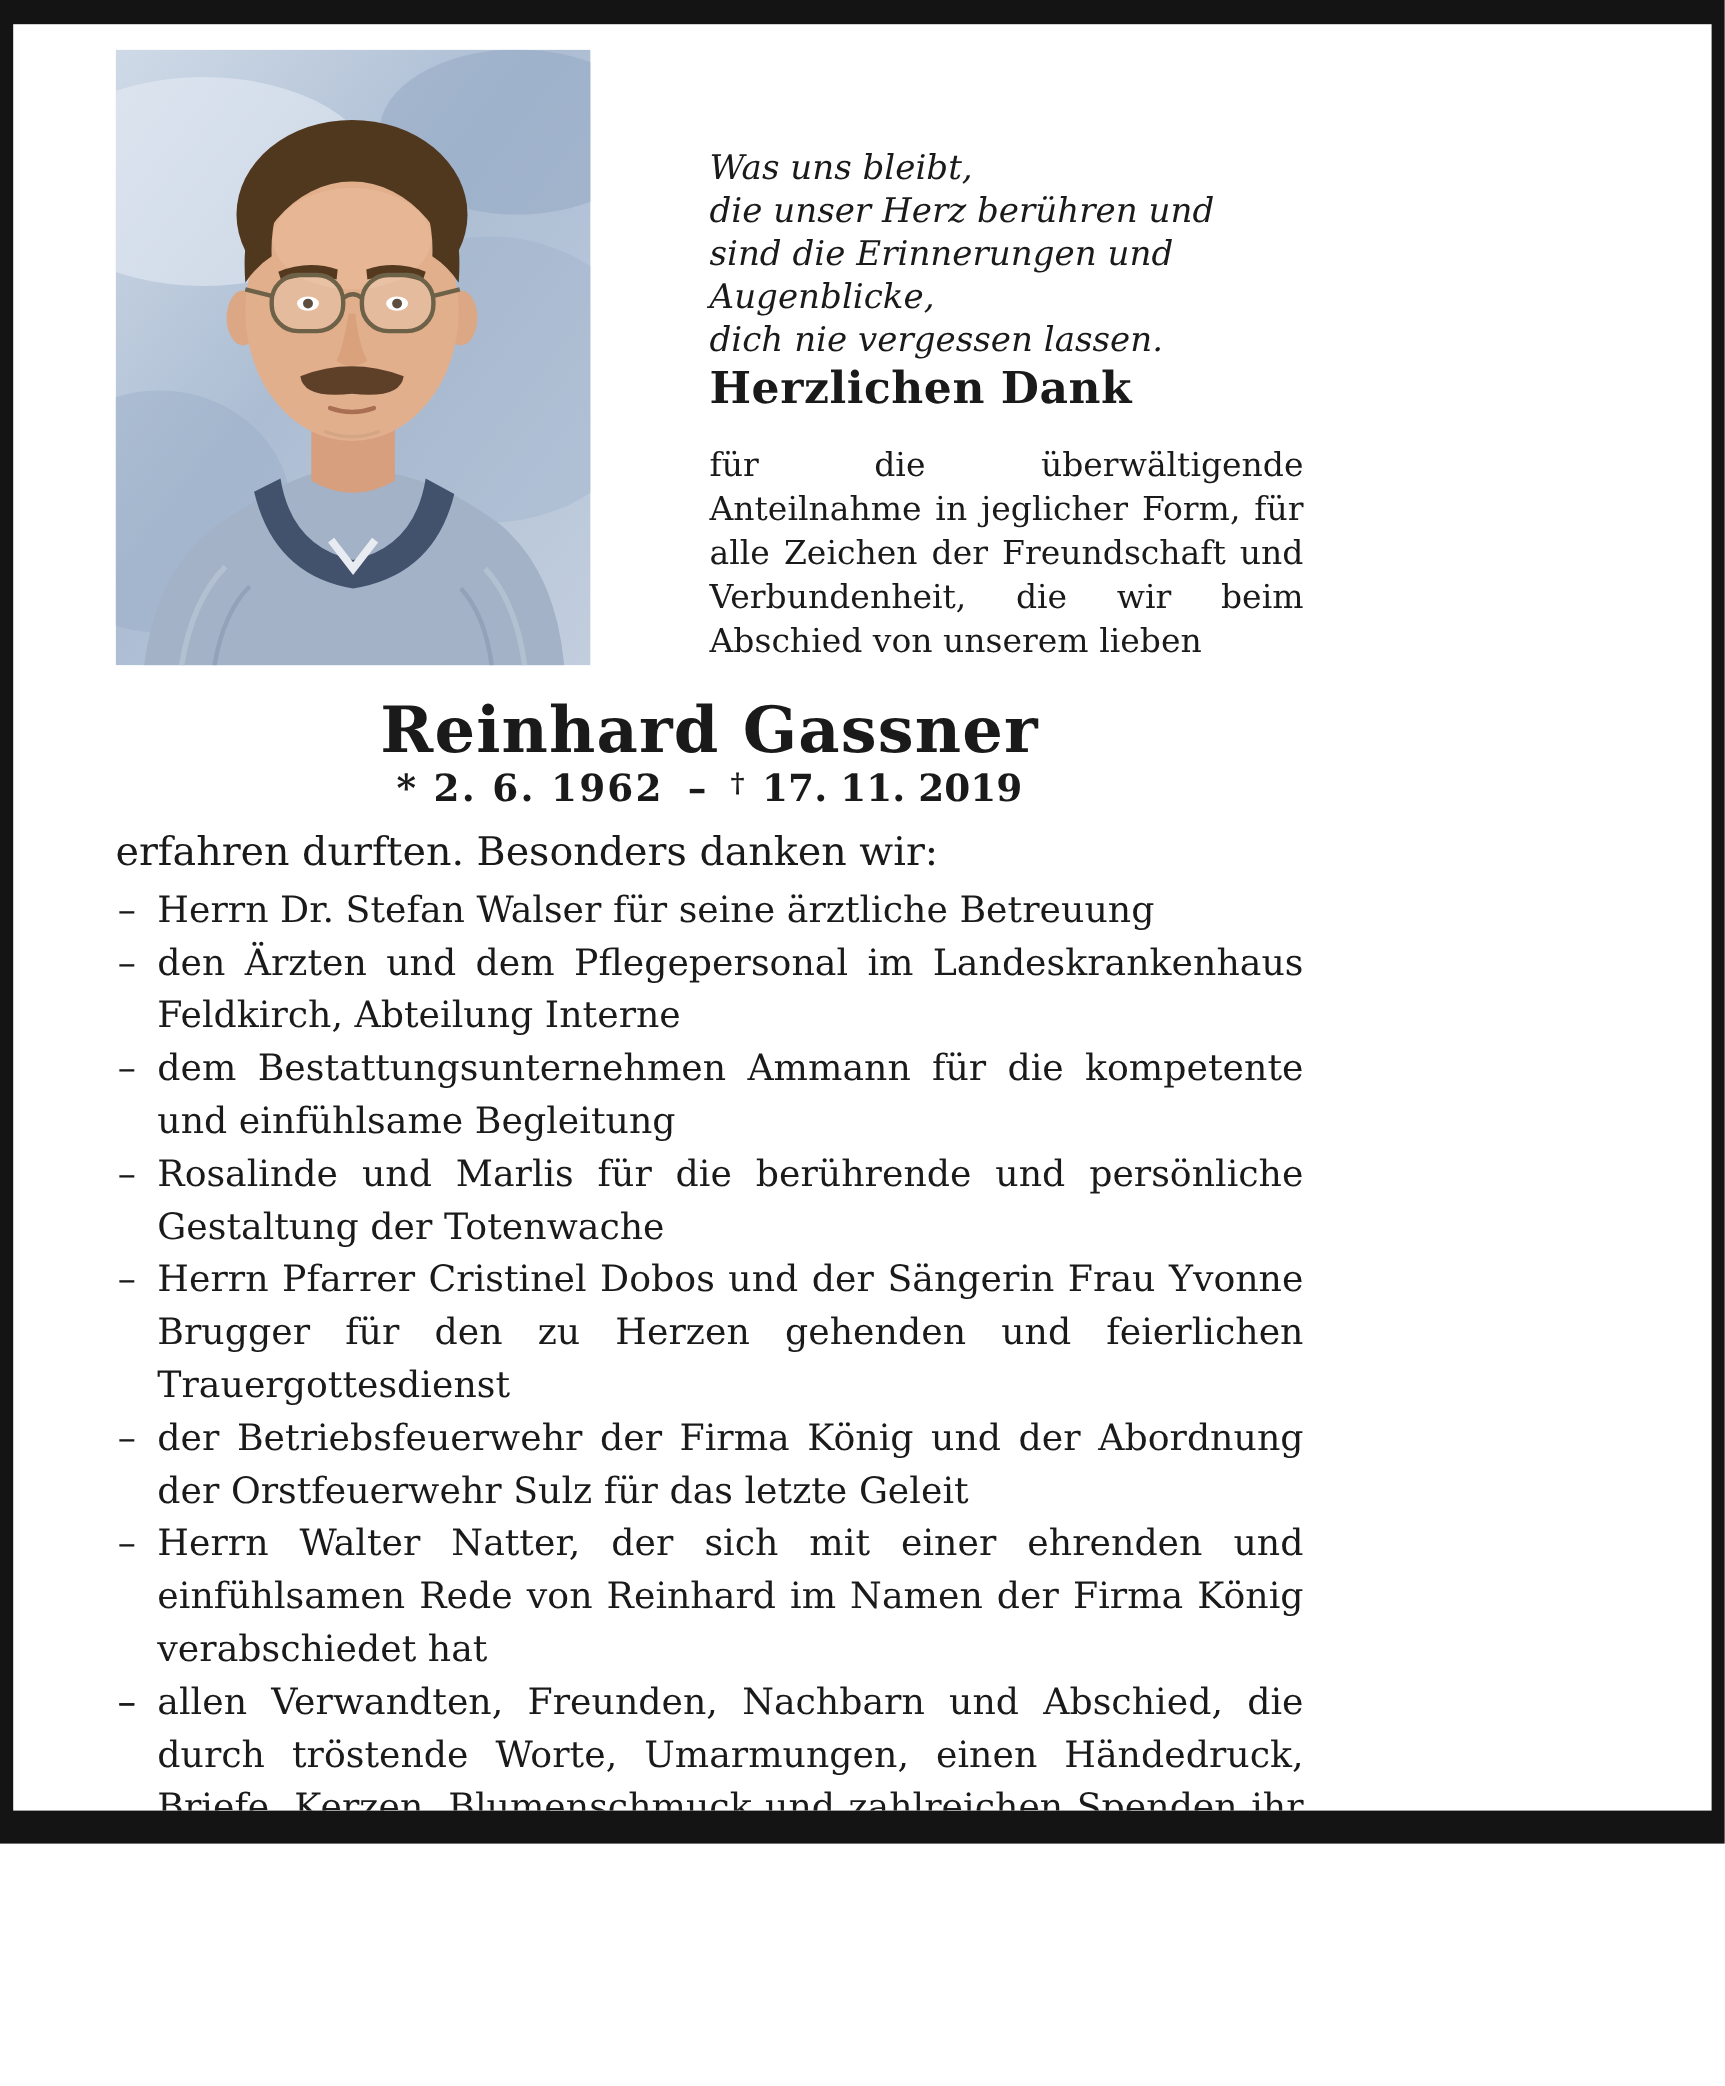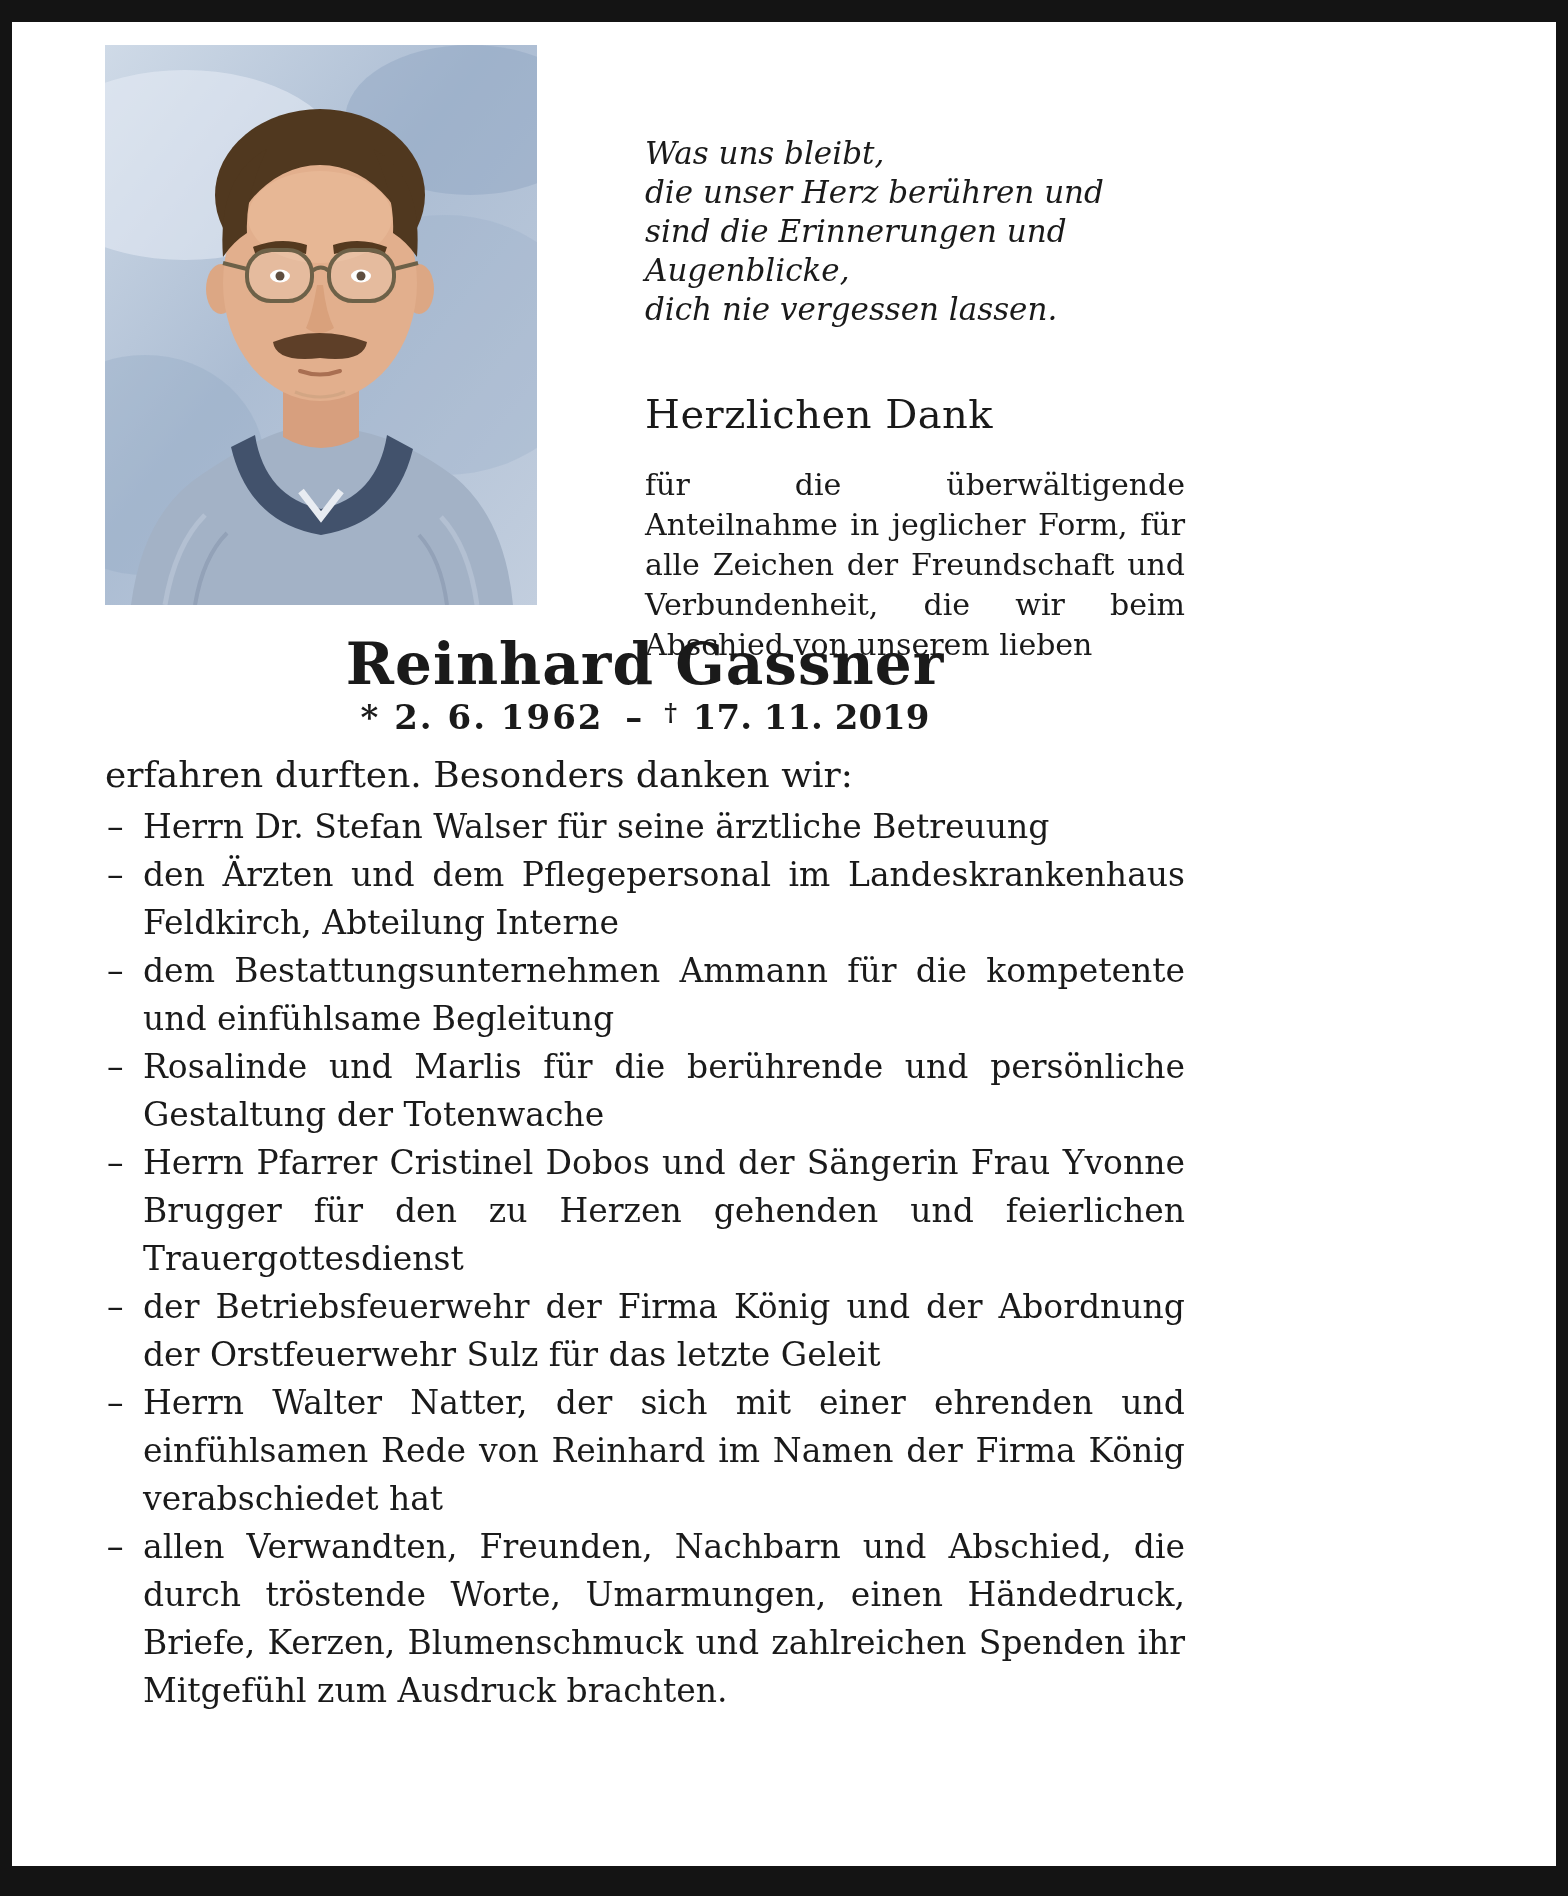--- a/index.html
+++ b/index.html
@@ -3,21 +3,21 @@
 <meta charset="utf-8">
 <style>
   * { margin: 0; padding: 0; box-sizing: border-box; }
   html, body { background: #ffffff; }
   body {
     width: 1568px; height: 1896px;
     font-family: "DejaVu Serif", "Liberation Serif", serif;
     color: #1a1a1a;
   }
   .frame {
-    width: 1568px; height: 1896px;
+    width: 1568px; height: 1676px;
     background: #141414;
     padding: 22px 12px 30px 12px;
   }
   .page {
     width: 100%; height: 100%;
     background: #ffffff;
     position: relative;
     overflow: hidden;
   }
   .column {
@@ -37,23 +37,22 @@
     position: absolute; left: 540px; top: 0;
     width: 540px;
   }
   .poem {
     margin-top: 112px;
     font-style: italic;
     font-size: 31px;
     line-height: 39px;
   }
   .dank {
-    margin-top: 62px;
     font-size: 40px;
-    font-weight: normal;
+    font-weight: bold;
     letter-spacing: 0.5px;
   }
   .intro {
     margin-top: 28px;
     font-size: 30px;
     line-height: 40px;
     text-align: justify;
     text-align-last: left;
   }
   

